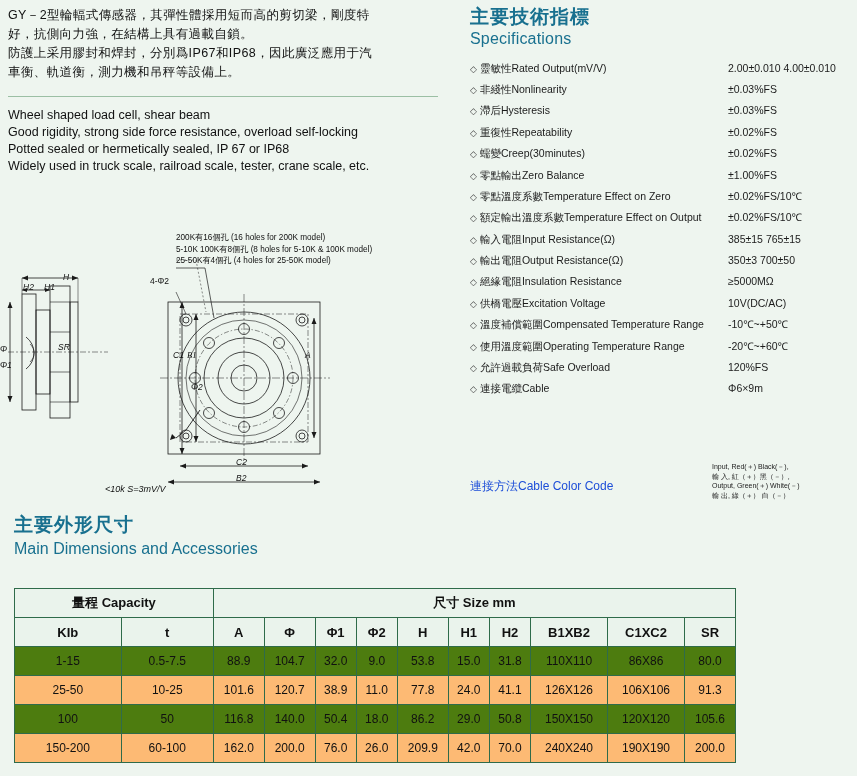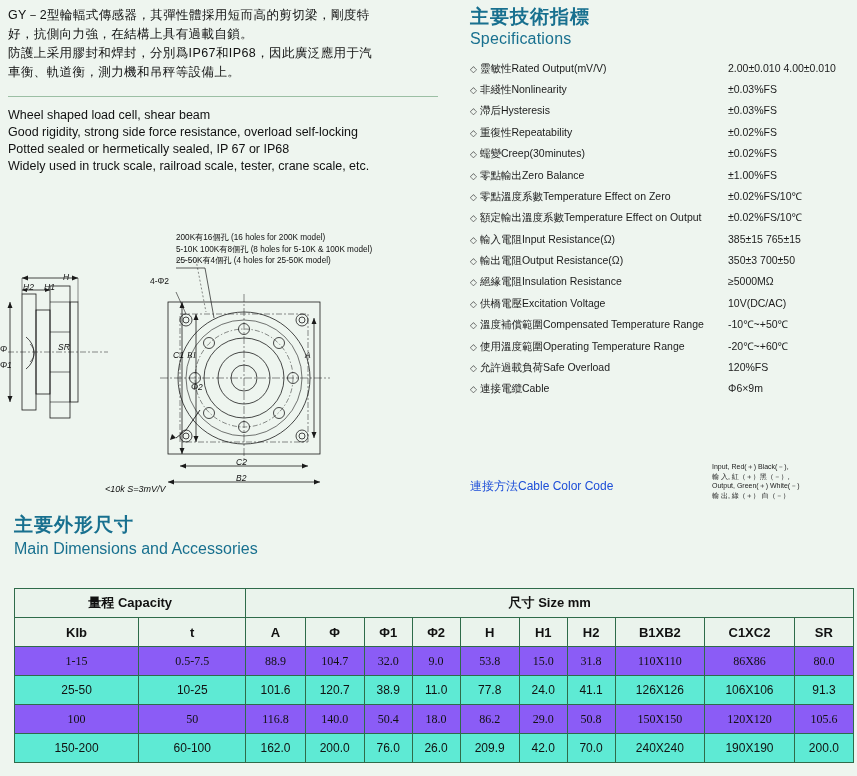--- a/index.html
+++ b/index.html
@@ -62,37 +62,37 @@
   .smv{position:absolute;left:105px;top:252px;font-size:9px;color:#111;font-style:italic;}
 
   
   .dims{position:absolute;left:14px;top:512px;}
   .dims h1{margin:0;font-size:19px;font-weight:bold;color:#18708f;letter-spacing:1px;}
   .dims h2{margin:2px 0 0 0;font-size:16px;font-weight:normal;color:#18708f;}
 
   
   .tbl-wrap{position:absolute;left:14px;top:588px;width:829px;}
   table.dim{
-    border-collapse:collapse;width:840px;
+    border-collapse:collapse;width:722px;
     background:#eaf3ec;
   }
   table.dim th, table.dim td{
     border:1px solid #2f6b4a;
     text-align:center;
     font-size:12.5px;
     color:#111;
     height:28px;
     padding:0 2px;
   }
   table.dim th{font-weight:bold;font-size:13px;}
   table.dim td{font-size:12px;}
   table.dim .cap{width:132px;}
   table.dim .hdr-size{font-weight:bold;}
-  .r-odd{background:#8b5cf6;font-family:Liberation Serif, serif;}
-  .r-even{background:#5eead4;}
+  .r-odd{background:#4d7c0f;}
+  .r-even{background:#fdba74;}
 </style>
 </head>
 <body>
 
 <div class="page">
 
   <div class="desc">
     <div class="cn">
       <div>GY－2型輪輻式傳感器，其彈性體採用短而高的剪切梁，剛度特</div>
       <div>好，抗側向力強，在結構上具有過載自鎖。</div>

